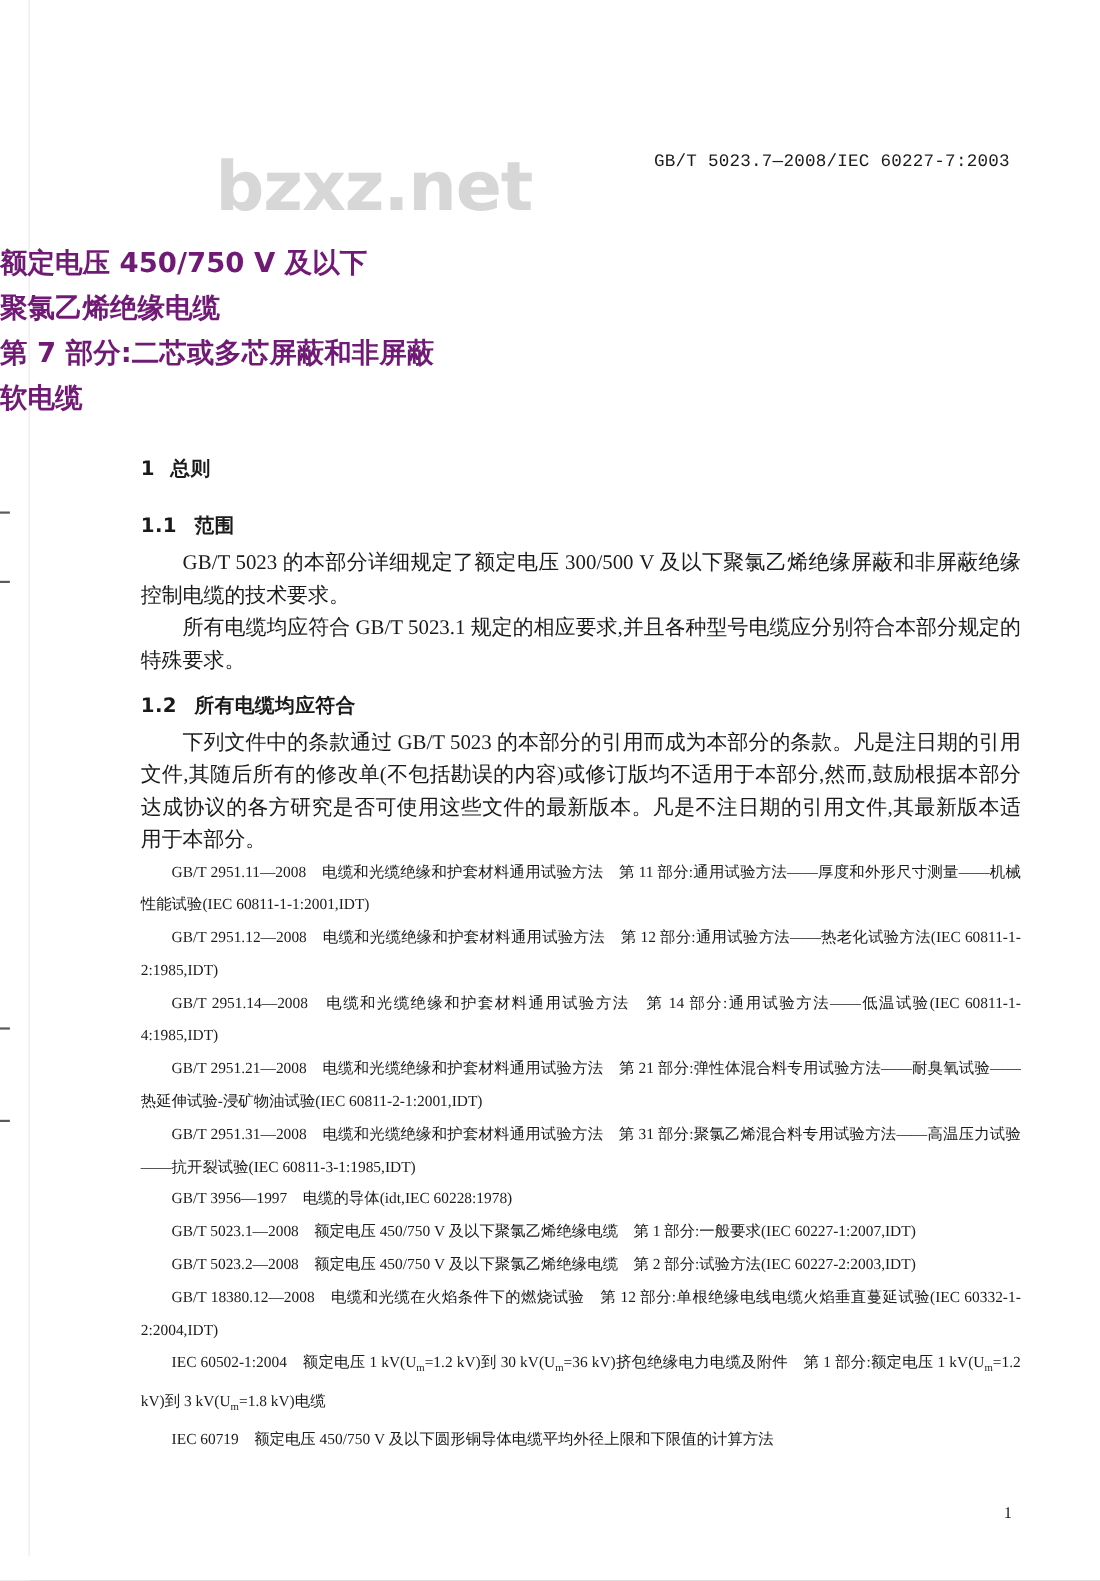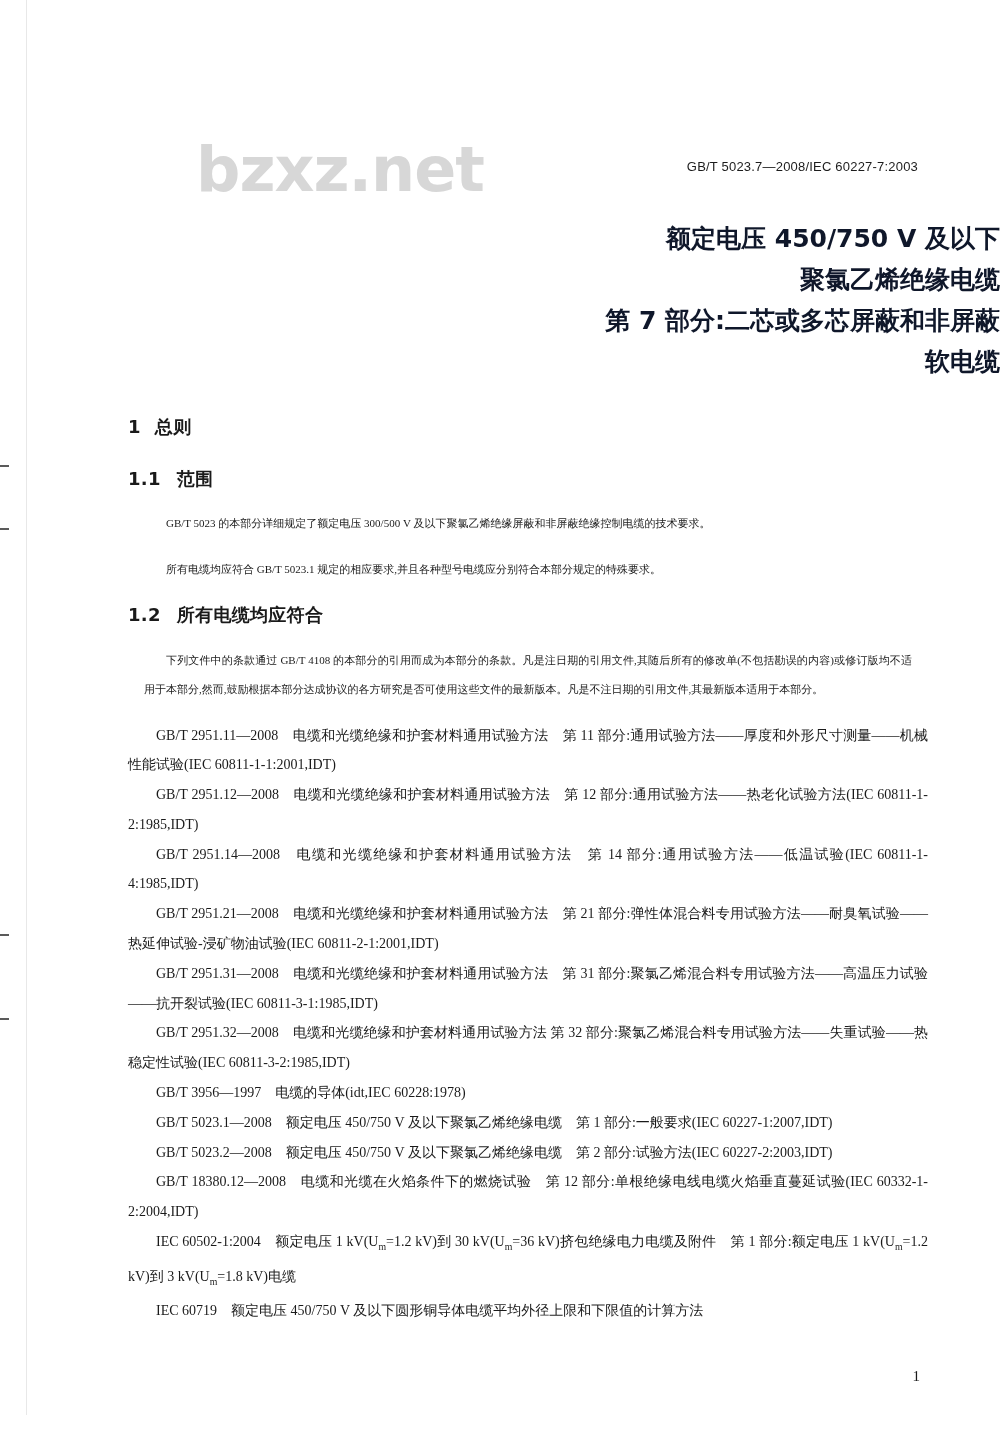--- a/index.html
+++ b/index.html
@@ -34,49 +34,48 @@
     position: absolute;
     width: 9px;
     height: 2px;
     background: #5a5a5a;
     left: 0;
   }
   .header-code {
     position: absolute;
     right: 82px;
     top: 138px;
-    font-size: 13px;
+    font-size: 16px;
     letter-spacing: 0.2px;
-    font-family: Liberation Sans, sans-serif;
+    font-family: Liberation Mono, monospace;
     color: #1c1c1c;
-    margin-top: 21px;
   }
   .watermark {
     position: absolute;
     left: 196px;
     top: 133px;
     font-family: "DejaVu Sans", sans-serif;
     font-weight: bold;
     font-size: 62px;
     color: rgba(150,150,150,0.38);
     letter-spacing: -1px;
     user-select: none;
     text-align: right;
   }
   .doc-title {
     position: absolute;
     left: 0;
     top: 218px;
     width: 1000px;
-    text-align: right;
+    text-align: left;
     font-family: "DejaVu Sans", sans-serif;
     font-weight: bold;
     font-size: 25px;
     line-height: 41px;
-    color: #0f172a;
+    color: #701a75;
   }
   .doc-title div { white-space: nowrap; }
   .body {
     position: absolute;
     left: 128px;
     top: 412px;
     width: 800px;
     font-size: 16.5px;
     line-height: 29.5px;
     text-align: justify;
@@ -86,23 +85,23 @@
     font-weight: bold;
     font-size: 18px;
     margin: 0 0 4px 0;
     letter-spacing: 0.3px;
   }
   .sec-h .num { margin-right: 14px; }
   .sec-h.sub .num { margin-right: 16px; }
   .sec-h.lvl1 { margin-top: 0; }
   .sec-h.lvl2 { margin-top: 12px; }
   p.para {
-    margin: 16px;
+    margin: 0;
     text-indent: 2em;
-    font-size: 11px;
+    font-size: 19px;
     line-height: 29.5px;
   }
   p.ref {
     margin: 0;
     text-indent: 2em;
     font-size: 14px;
     line-height: 29.8px;
   }
   .gap-sm { height: 6px; }
   .page-num {
@@ -150,28 +149,27 @@
       <span class="num">1.1</span><span>范围</span>
     </div>
 
     <p class="para">GB/T 5023 的本部分详细规定了额定电压 300/500 V 及以下聚氯乙烯绝缘屏蔽和非屏蔽绝缘控制电缆的技术要求。</p>
     <p class="para">所有电缆均应符合 GB/T 5023.1 规定的相应要求,并且各种型号电缆应分别符合本部分规定的特殊要求。</p>
 
     <div class="sec-h sub lvl2">
       <span class="num">1.2</span><span>所有电缆均应符合</span>
     </div>
 
-    <p class="para">下列文件中的条款通过 GB/T 4108 的本部分的引用而成为本部分的条款。凡是注日期的引用文件,其随后所有的修改单(不包括勘误的内容)或修订版均不适用于本部分,然而,鼓励根据本部分达成协议的各方研究是否可使用这些文件的最新版本。凡是不注日期的引用文件,其最新版本适用于本部分。</p>
+    <p class="para">下列文件中的条款通过 GB/T 5023 的本部分的引用而成为本部分的条款。凡是注日期的引用文件,其随后所有的修改单(不包括勘误的内容)或修订版均不适用于本部分,然而,鼓励根据本部分达成协议的各方研究是否可使用这些文件的最新版本。凡是不注日期的引用文件,其最新版本适用于本部分。</p>
 
     <p class="ref">GB/T 2951.11—2008　电缆和光缆绝缘和护套材料通用试验方法　第 11 部分:通用试验方法——厚度和外形尺寸测量——机械性能试验(IEC 60811-1-1:2001,IDT)</p>
     <p class="ref">GB/T 2951.12—2008　电缆和光缆绝缘和护套材料通用试验方法　第 12 部分:通用试验方法——热老化试验方法(IEC 60811-1-2:1985,IDT)</p>
     <p class="ref">GB/T 2951.14—2008　电缆和光缆绝缘和护套材料通用试验方法　第 14 部分:通用试验方法——低温试验(IEC 60811-1-4:1985,IDT)</p>
     <p class="ref">GB/T 2951.21—2008　电缆和光缆绝缘和护套材料通用试验方法　第 21 部分:弹性体混合料专用试验方法——耐臭氧试验——热延伸试验-浸矿物油试验(IEC 60811-2-1:2001,IDT)</p>
     <p class="ref">GB/T 2951.31—2008　电缆和光缆绝缘和护套材料通用试验方法　第 31 部分:聚氯乙烯混合料专用试验方法——高温压力试验——抗开裂试验(IEC 60811-3-1:1985,IDT)</p>
-    <p class="ref">GB/T 2951.32—2008　电缆和光缆绝缘和护套材料通用试验方法 第 32 部分:聚氯乙烯混合料专用试验方法——失重试验——热稳定性试验(IEC 60811-3-2:1985,IDT)</p>
     <p class="ref">GB/T 3956—1997　电缆的导体(idt,IEC 60228:1978)</p>
     <p class="ref">GB/T 5023.1—2008　额定电压 450/750 V 及以下聚氯乙烯绝缘电缆　第 1 部分:一般要求(IEC 60227-1:2007,IDT)</p>
     <p class="ref">GB/T 5023.2—2008　额定电压 450/750 V 及以下聚氯乙烯绝缘电缆　第 2 部分:试验方法(IEC 60227-2:2003,IDT)</p>
     <p class="ref">GB/T 18380.12—2008　电缆和光缆在火焰条件下的燃烧试验　第 12 部分:单根绝缘电线电缆火焰垂直蔓延试验(IEC 60332-1-2:2004,IDT)</p>
 
     <p class="ref"><span>IEC 60502-1:2004　额定电压 1 kV(U</span><sub>m</sub><span>=1.2 kV)到 30 kV(U</span><sub>m</sub><span>=36 kV)挤包绝缘电力电缆及附件　第 1 部分:额定电压 1 kV(U</span><sub>m</sub><span>=1.2 kV)到 3 kV(U</span><sub>m</sub><span>=1.8 kV)电缆</span></p>
 
     <p class="ref">IEC 60719　额定电压 450/750 V 及以下圆形铜导体电缆平均外径上限和下限值的计算方法</p>
 
   </div>

